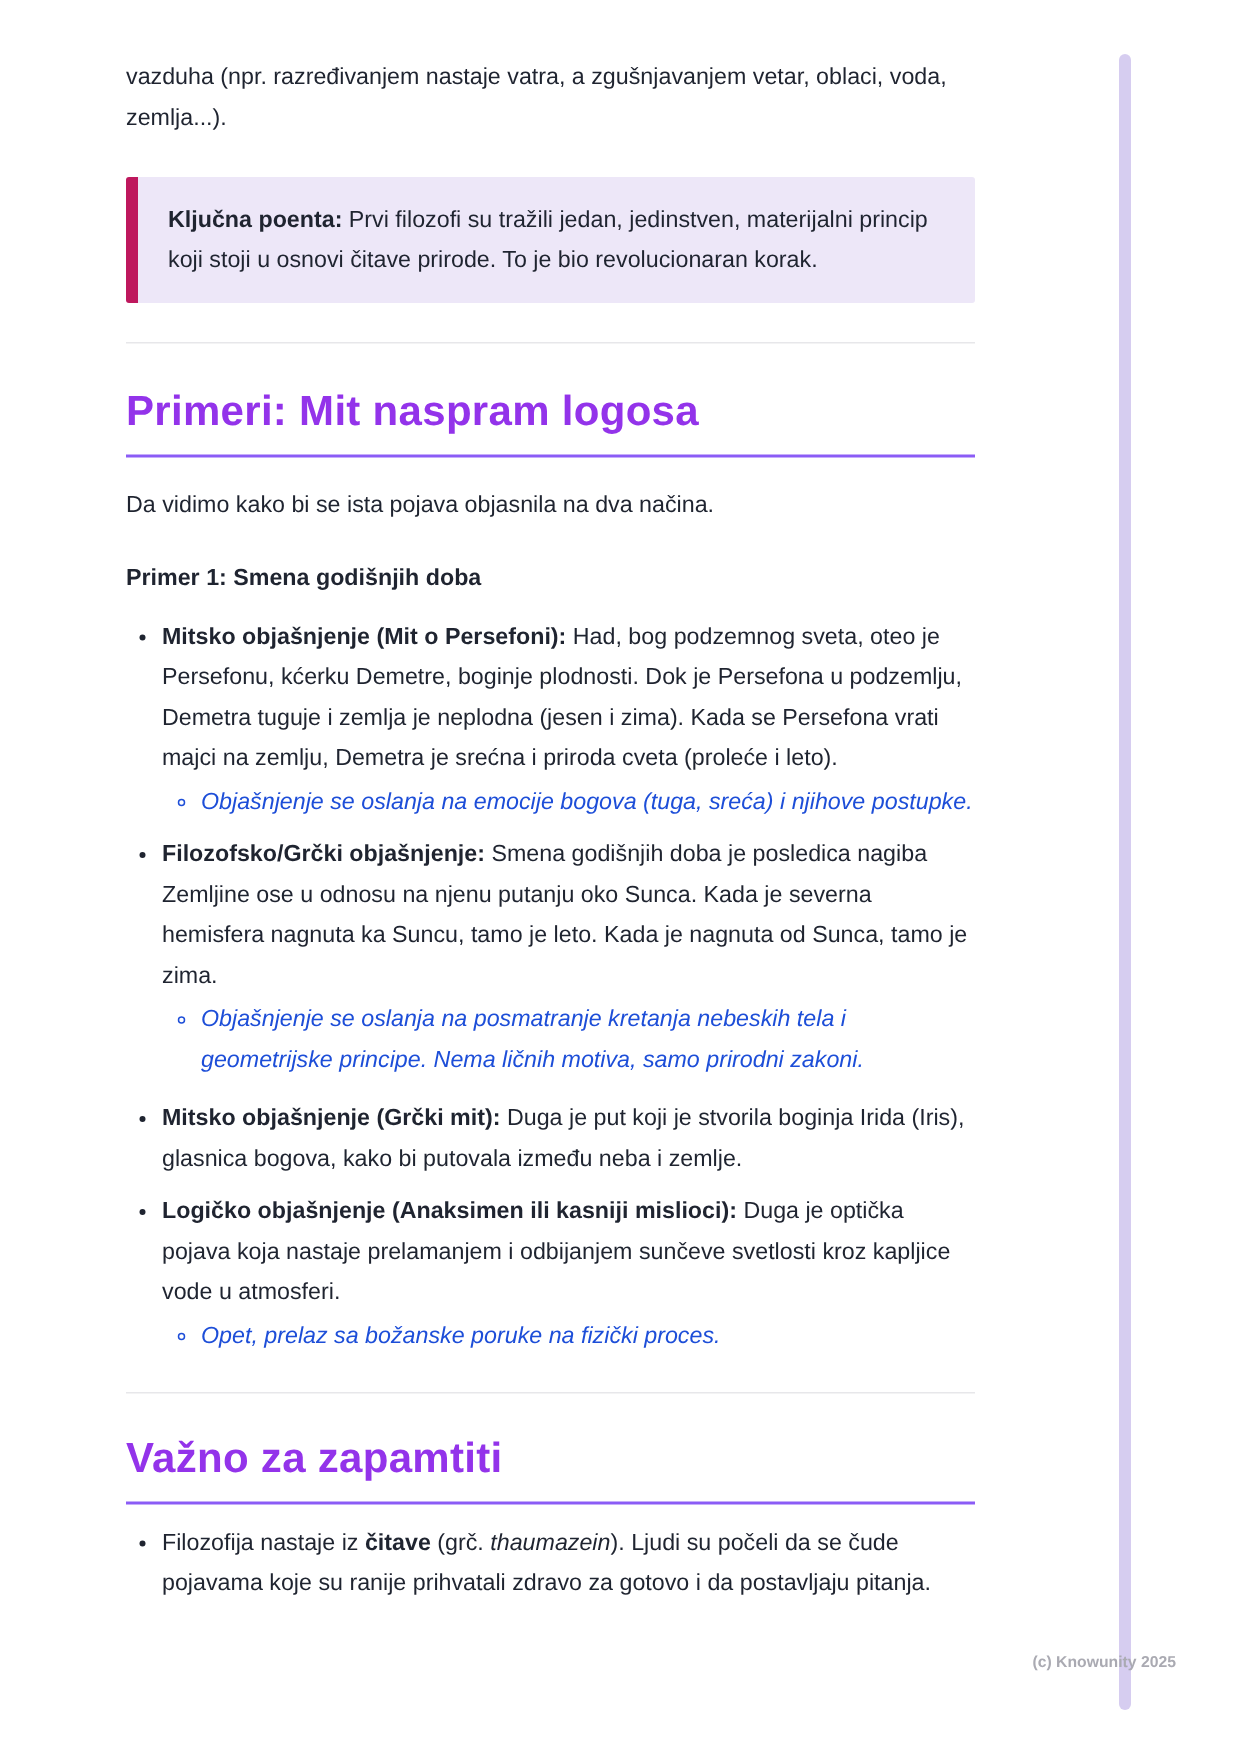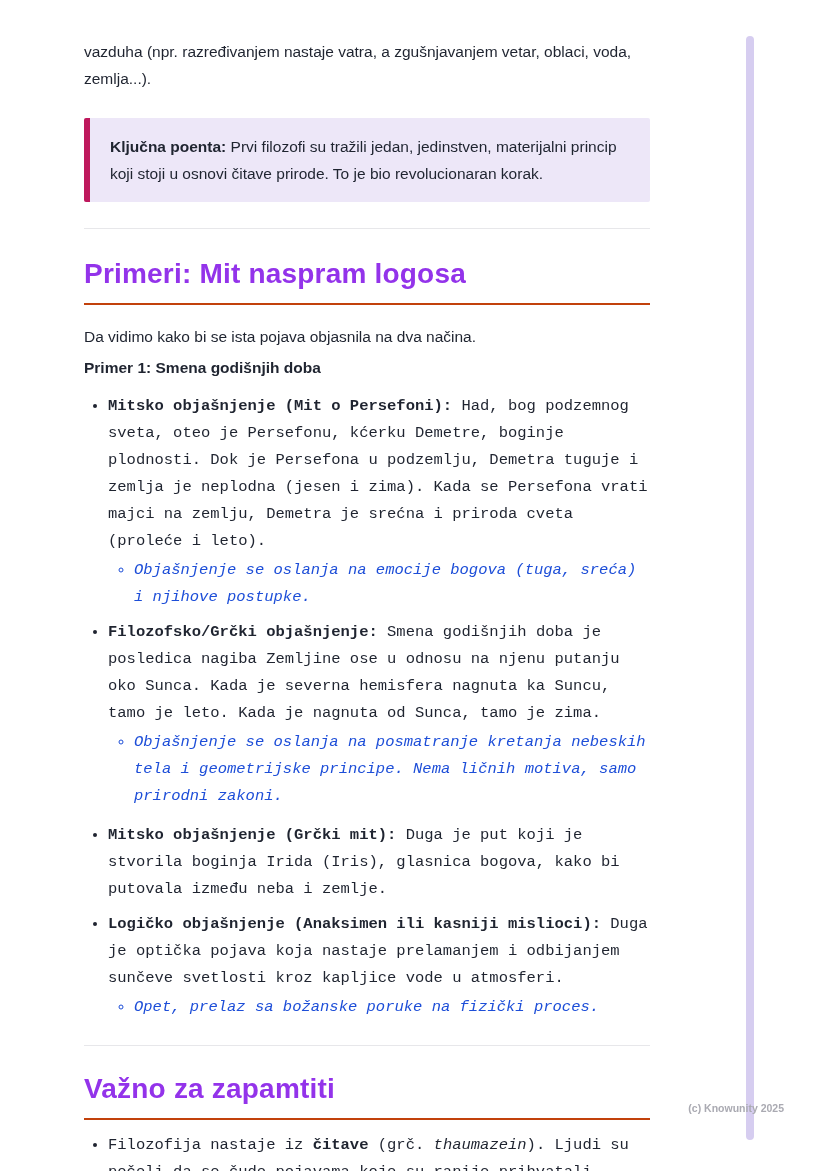--- a/index.html
+++ b/index.html
@@ -17,52 +17,51 @@
     top: 38px;
     width: 566px;
   }
   .body-text {
     font-size: 15.5px;
     line-height: 27px;
   }
   .callout {
     margin-top: 26px;
     background: #ede7f8;
-    border-left: 6px solid #be185d;
+    border-left: 8px solid #be185d;
     border-radius: 2px;
     padding: 15px 20px;
   }
   .callout p { font-size: 15.5px; line-height: 27px; }
   .divider {
     border: none;
     border-top: 1px solid #e7e7ea;
     margin: 26px 0 28px 0;
   }
   .divider-2 { margin-top: 24px; margin-bottom: 26px; }
   .section-title {
     color: #9333ea;
     font-size: 28px;
     font-weight: 700;
     line-height: 34px;
     padding-bottom: 12px;
-    border-bottom: 2px solid #c2410c;
+    border-bottom: 2px solid #8b5cf6;
     letter-spacing: 0.2px;
   }
   .lead { margin-top: 18px; }
   .example-heading {
-    margin-top: 4px;
+    margin-top: 22px;
     font-size: 15.5px;
     font-weight: 700;
     line-height: 27px;
   }
   .bullet-list {
     margin-top: 12px;
     list-style: disc outside;
     padding-left: 24px;
-    font-family: Liberation Mono, monospace;
   }
   .bullet-item {
     font-size: 15.5px;
     line-height: 27px;
     margin-bottom: 8px;
   }
   .sub-list {
     list-style: circle outside;
     padding-left: 26px;
     margin-top: 2px;

